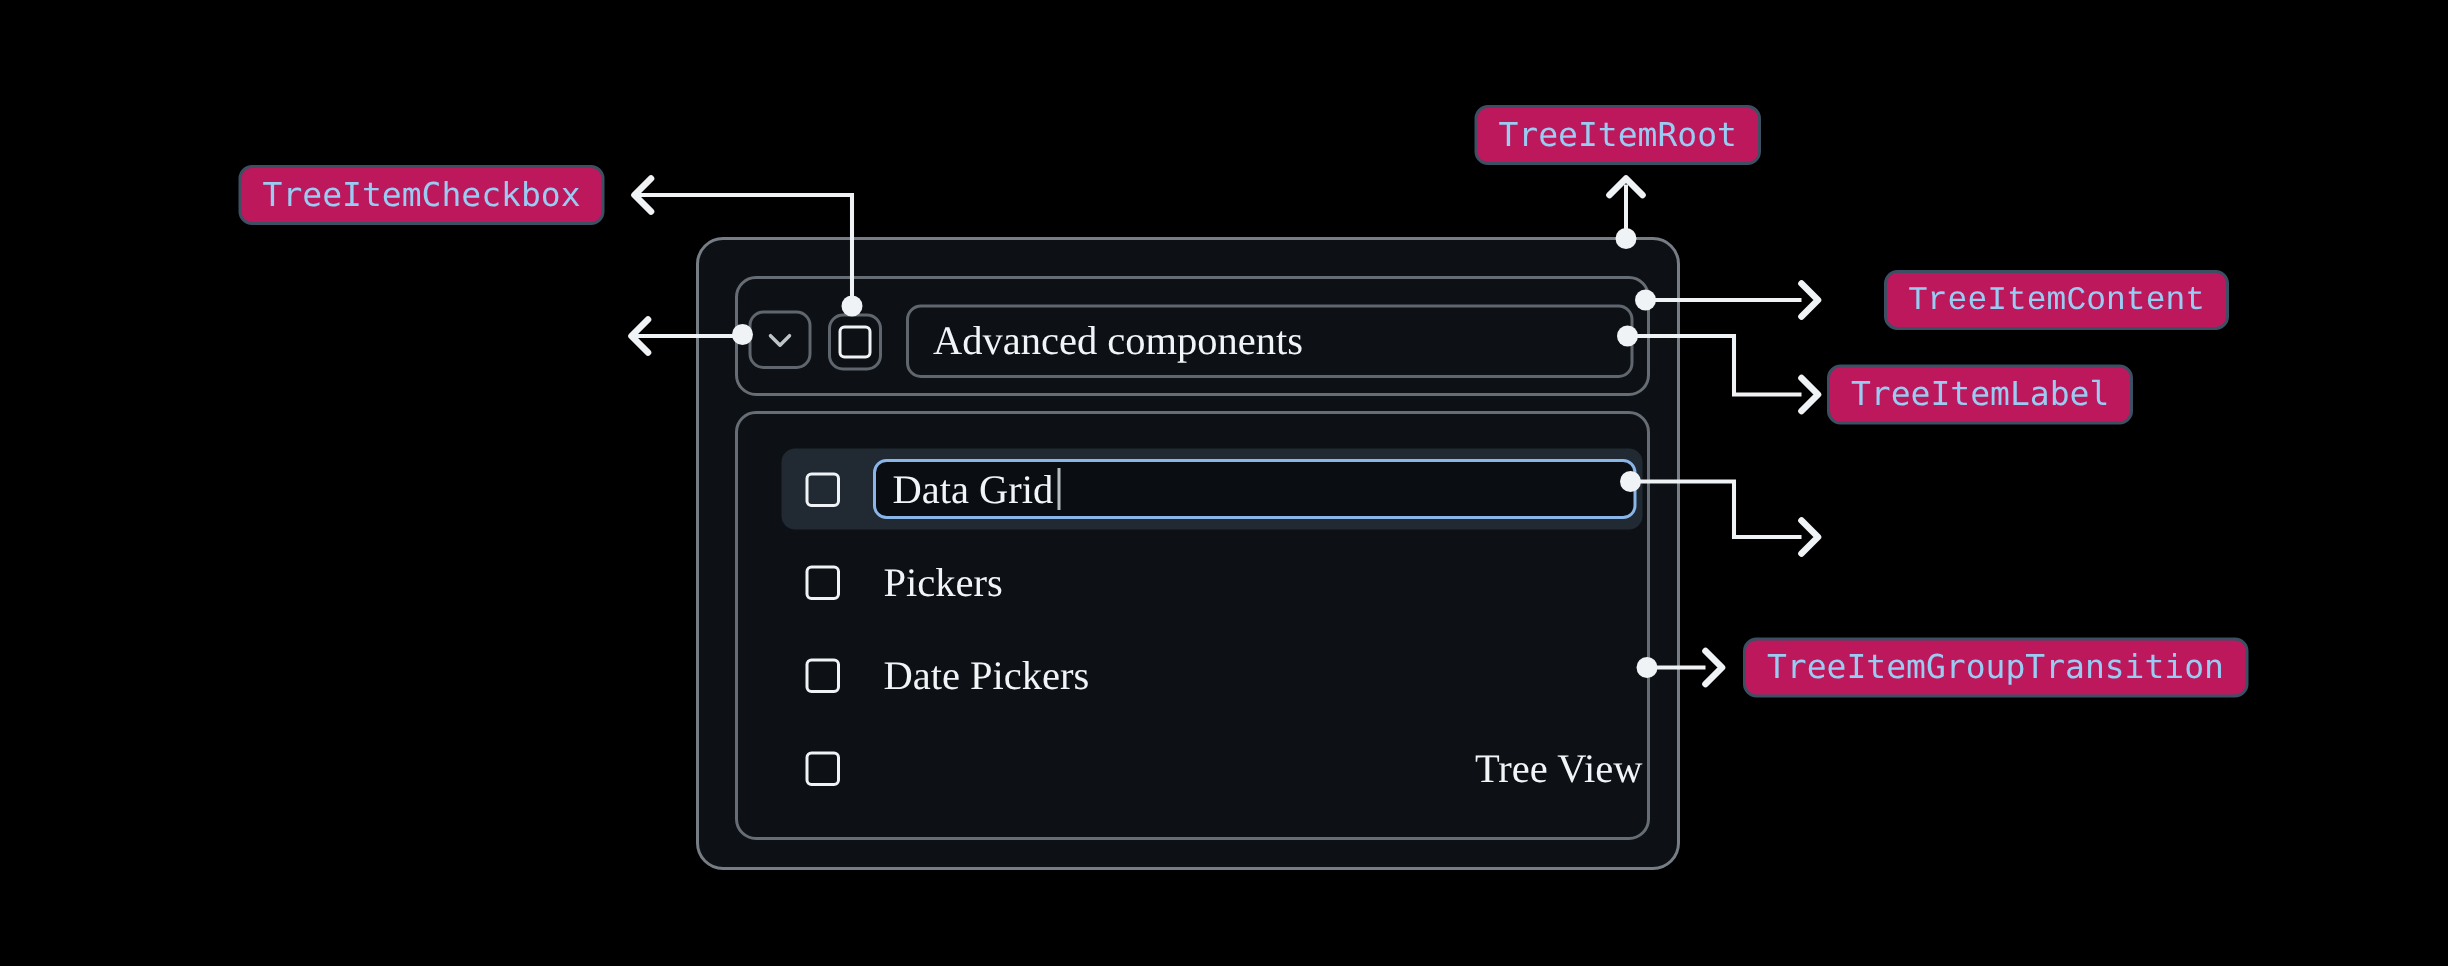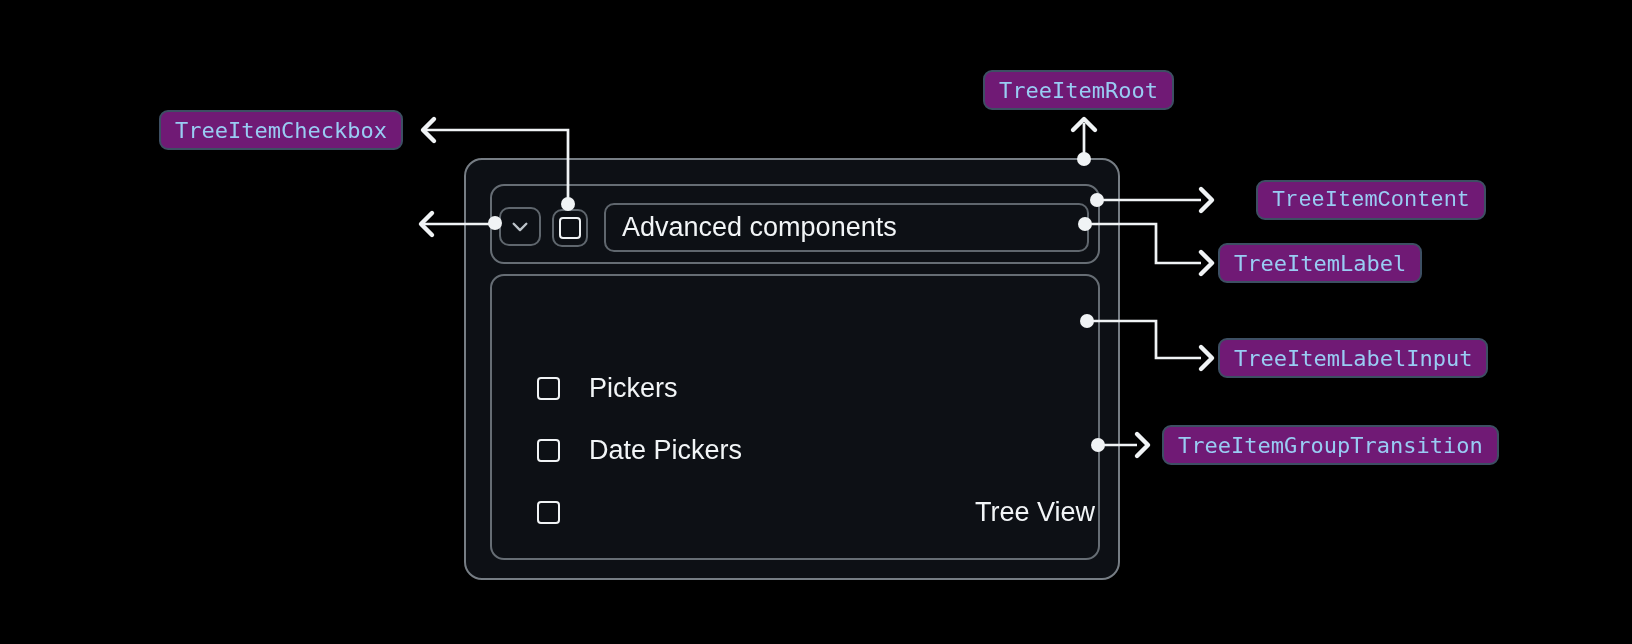--- a/index.html
+++ b/index.html
@@ -4,21 +4,21 @@
 <style>
   html,body{margin:0;padding:0;background:#000;}
   .canvas{
     position:relative;width:1632px;height:644px;background:#000000;
     font-family:"Liberation Sans",sans-serif;overflow:hidden;
   }
   
   .badge{
     position:absolute;display:inline-flex;align-items:center;box-sizing:border-box;
     height:40px;padding:0 14px;border:2px solid #3d4f63;border-radius:9px;
-    background:#701a75;color:#99ccf3;font-family:"DejaVu Sans Mono",monospace;
+    background:#be185d;color:#99ccf3;font-family:"DejaVu Sans Mono",monospace;
     font-size:22px;white-space:nowrap;
   }
   .badge-root{left:983px;top:70px;}
   .badge-checkbox{right:1229px;top:110px;}
   .badge-icon-container{right:1236px;top:204px;}
   .badge-content{left:1256px;top:180px;font-family:Liberation Mono, monospace;}
   .badge-label{left:1218px;top:243px;}
   .badge-label-input{left:1218px;top:338px;}
   .badge-group-transition{left:1162px;top:425px;}
   
@@ -39,21 +39,21 @@
     border:2px solid #5f666d;border-radius:10px;display:flex;align-items:center;justify-content:center;
   }
   .cb{
     box-sizing:border-box;width:22px;height:22px;border:2.5px solid #f0f3f5;border-radius:4px;
     background:transparent;flex:none;
   }
   .label-frame{
     position:absolute;left:112px;top:17px;width:485px;height:49px;box-sizing:border-box;
     border:2px solid #5f666d;border-radius:10px;display:flex;align-items:center;padding-left:16px;
   }
-  .tree-text{color:#f2f5f7;font-size:27px;line-height:1;white-space:nowrap;}
+  .tree-text{color:#f2f5f7;font-size:27px;line-height:1;white-space:nowrap;font-family:Liberation Serif, serif;}
   .group-box{
     position:absolute;left:488px;top:272px;width:610px;height:286px;box-sizing:border-box;
     border:2px solid #666d74;border-radius:14px;
   }
   .row{
     position:absolute;left:29px;width:574px;height:54px;display:flex;align-items:center;
     border-radius:9px;box-sizing:border-box;
   }
   .row-1{top:23px;background:#212a33;}
   .row-2{top:85px;}
@@ -88,20 +88,27 @@
       </div>
       <div class="cbx-box">
         <span class="cb"></span>
       </div>
       <div class="label-frame">
         <span class="tree-text">Advanced components</span>
       </div>
     </div>
 
     <div class="group-box" style="left:24px;top:114px;">
+      <div class="row row-1">
+        <span class="cb"></span>
+        <div class="input-frame">
+          <span class="tree-text">Data Grid</span>
+          <span class="caret"></span>
+        </div>
+      </div>
       <div class="row row-2">
         <span class="cb"></span>
         <span class="tree-text row-label">Pickers</span>
       </div>
       <div class="row row-3">
         <span class="cb"></span>
         <span class="tree-text row-label">Date Pickers</span>
       </div>
       <div class="row row-4">
         <span class="cb"></span>
@@ -114,23 +121,20 @@
     <span>TreeItemRoot</span>
   </div>
   <div class="badge badge-checkbox">
     <span>TreeItemCheckbox</span>
   </div>
   <div class="badge badge-content">
     <span>TreeItemContent</span>
   </div>
   <div class="badge badge-label">
     <span>TreeItemLabel</span>
-  </div>
-  <div class="badge badge-label-input">
-    <span>TreeItemLabelInput</span>
   </div>
   <div class="badge badge-group-transition">
     <span>TreeItemGroupTransition</span>
   </div>
 
   <svg class="overlay" viewBox="0 0 1632 644">
 
     <path class="line" d="M 426 130 H 568 V 203"></path>
     <path class="head" d="M 434 119 L 423 130 L 434 141"></path>
     <circle class="dot" cx="568" cy="204" r="7"></circle>

